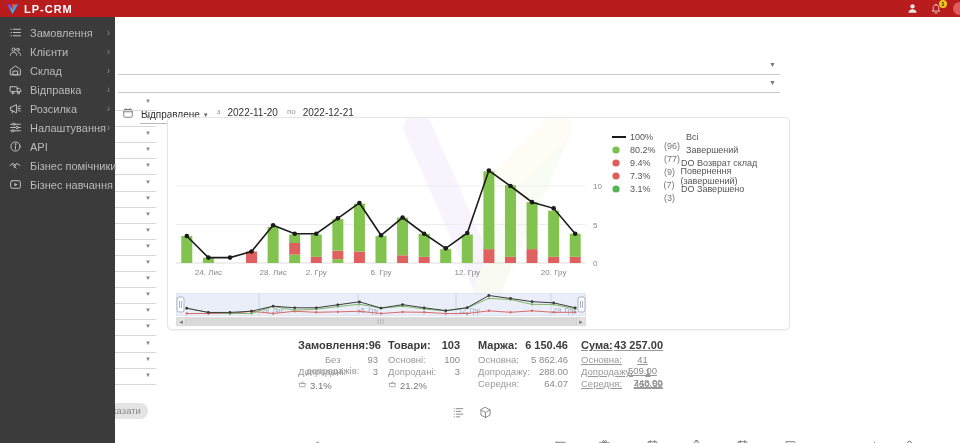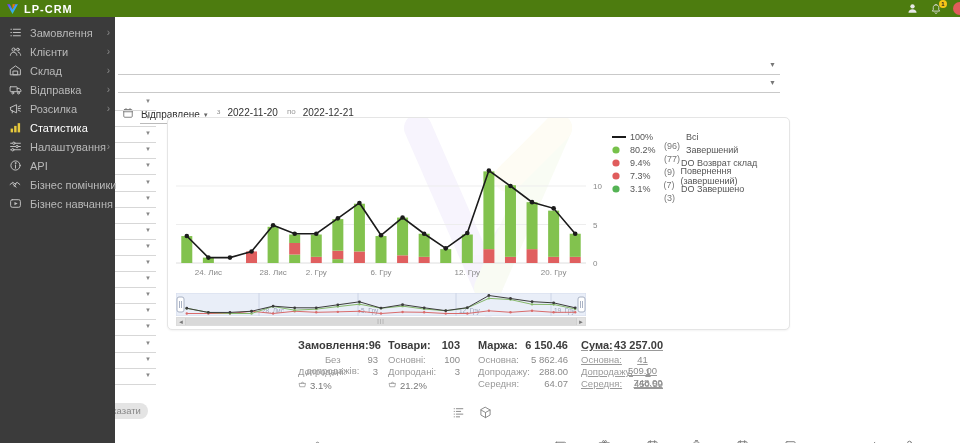--- a/index.html
+++ b/index.html
@@ -1,20 +1,20 @@
 <!DOCTYPE html>
 <html><head>
 <meta charset="utf-8">
 <style>
   * { margin:0; padding:0; box-sizing:border-box; }
   html,body { width:960px; height:443px; overflow:hidden; font-family:"Liberation Sans", sans-serif; background:#fff; }
   #app { position:relative; width:960px; height:443px; overflow:hidden; }
 
   
-  .topbar { position:absolute; left:0; top:0; width:960px; height:17px; background:#4d7c0f; z-index:10; display:flex; align-items:center; }
+  .topbar { position:absolute; left:0; top:0; width:960px; height:17px; background:#b91c1c; z-index:10; display:flex; align-items:center; }
   .logo { display:flex; align-items:center; gap:5px; padding-left:6px; }
   .logo-text { color:#fff; font-weight:bold; font-size:11px; letter-spacing:1px; }
   .topbar-right { position:absolute; right:0; top:0; height:17px; display:flex; align-items:center; gap:10px; padding-right:2px; }
   .tb-icon { position:relative; width:14px; height:14px; display:flex; align-items:center; justify-content:center; }
   .badge { position:absolute; top:-2px; right:-4px; background:#f5c518; color:#222; font-size:6px; width:8px; height:8px; border-radius:50%; text-align:center; line-height:8px; font-weight:bold; }
   .avatar-partial { width:13px; height:13px; border-radius:50%; background:#e05c5c; margin-right:-8px; }
 
   
   .sidebar { position:absolute; left:0; top:17px; width:115px; height:426px; background:#3b3b3b; z-index:9; padding-top:6px; }
   .side-item { position:relative; display:flex; align-items:center; height:19px; padding-left:8px; cursor:pointer; }
@@ -609,32 +609,20 @@
           <span class="ic">
             <svg width="13" height="13" viewBox="0 0 24 24" fill="none" stroke="#c2c2c2" stroke-width="1.8" stroke-linecap="round" stroke-linejoin="round">
               <path d="M3 10 v5 l11 5 V5 L3 10 Z"></path>
               <path d="M6 16 v4"></path>
               <path d="M17 9 l4 -2 M17 12 h4 M17 15 l4 2"></path>
             </svg>
           </span>
           <span class="lbl">Розсилка</span>
           <span class="chev">›</span>
         </div>
-        <div class="side-item active">
-          <span class="ic">
-            <svg width="13" height="13" viewBox="0 0 24 24" fill="none" stroke="#ffffff" stroke-width="1.8" stroke-linecap="round" stroke-linejoin="round">
-              <g stroke="none" fill="#e7c93c">
-                <rect x="3" y="14" width="4.5" height="7"></rect>
-                <rect x="9.5" y="9" width="4.5" height="12"></rect>
-                <rect x="16" y="4" width="4.5" height="17"></rect>
-              </g>
-            </svg>
-          </span>
-          <span class="lbl">Статистика</span>
-        </div>
         <div class="side-item">
           <span class="ic">
             <svg width="13" height="13" viewBox="0 0 24 24" fill="none" stroke="#c2c2c2" stroke-width="1.8" stroke-linecap="round" stroke-linejoin="round">
               <line x1="3" y1="6" x2="21" y2="6"></line>
               <circle cx="9" cy="6" r="2.2" fill="#3b3b3b"></circle>
               <line x1="3" y1="12" x2="21" y2="12"></line>
               <circle cx="15" cy="12" r="2.2" fill="#3b3b3b"></circle>
               <line x1="3" y1="18" x2="21" y2="18"></line>
               <circle cx="7" cy="18" r="2.2" fill="#3b3b3b"></circle>
             </svg>

